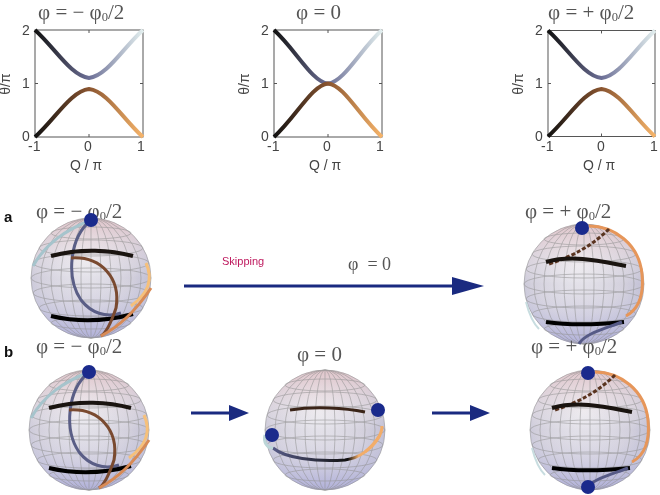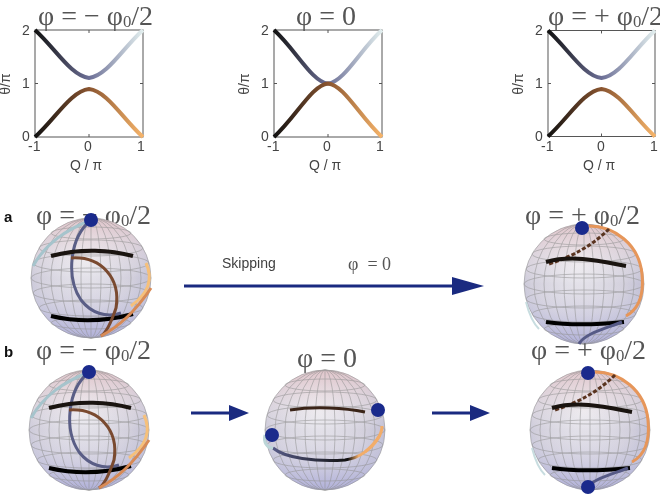--- a/index.html
+++ b/index.html
@@ -1,23 +1,23 @@
 <!DOCTYPE html>
 <html><head>
 <meta charset="utf-8">
 <style>
   html, body { margin:0; padding:0; background:#ffffff; }
   body { width:660px; height:495px; position:relative; overflow:hidden; font-family:"Liberation Sans", sans-serif; }
   .abs { position:absolute; }
   .serif { font-family:"Liberation Serif", "DejaVu Serif", serif; color:#555; }
-  .phi-title { font-size:28px; white-space:nowrap; }
+  .phi-title { font-size:21px; white-space:nowrap; }
   .tick { font-family:"Liberation Sans", sans-serif; font-size:14px; color:#444; }
   .axlabel { font-family:"Liberation Sans", sans-serif; font-size:14px; color:#444; }
   .panel-label { font-weight:bold; font-size:15px; color:#111; }
-  .skip-label { font-size:14px; color:#404040; }
+  .skip-label { font-size:11px; color:#be185d; }
   svg { position:absolute; overflow:visible; }
   sub { font-size:60%; vertical-align:-2px; }
 </style>
 </head>
 <body>
 
 <div>
   <div class="abs serif phi-title" style="left:38px; top:0px;">
     <span>φ</span> <span>= −</span> <span>φ</span><sub>0</sub><span>/2</span>
   </div>

